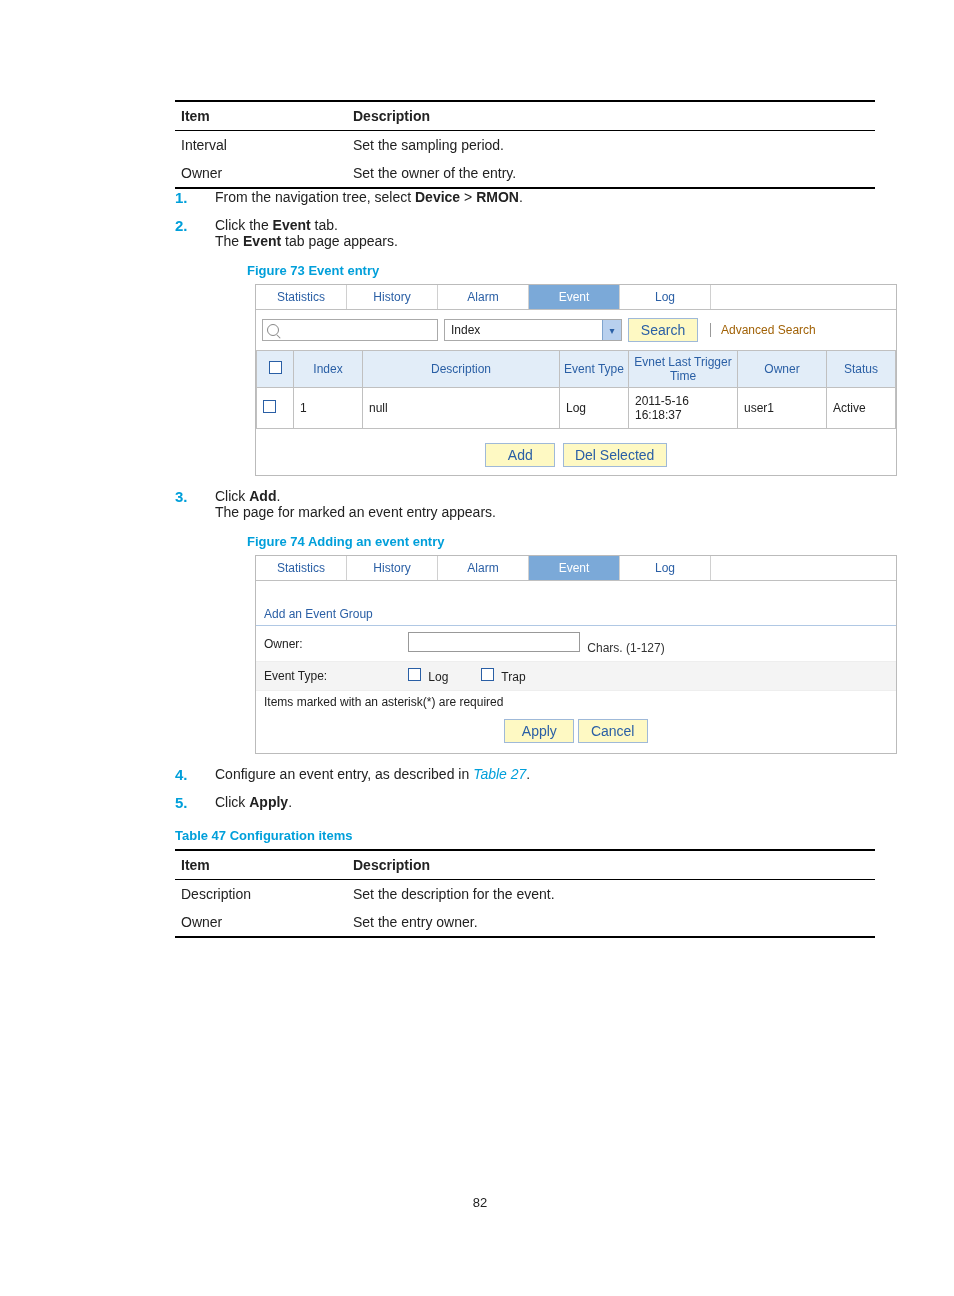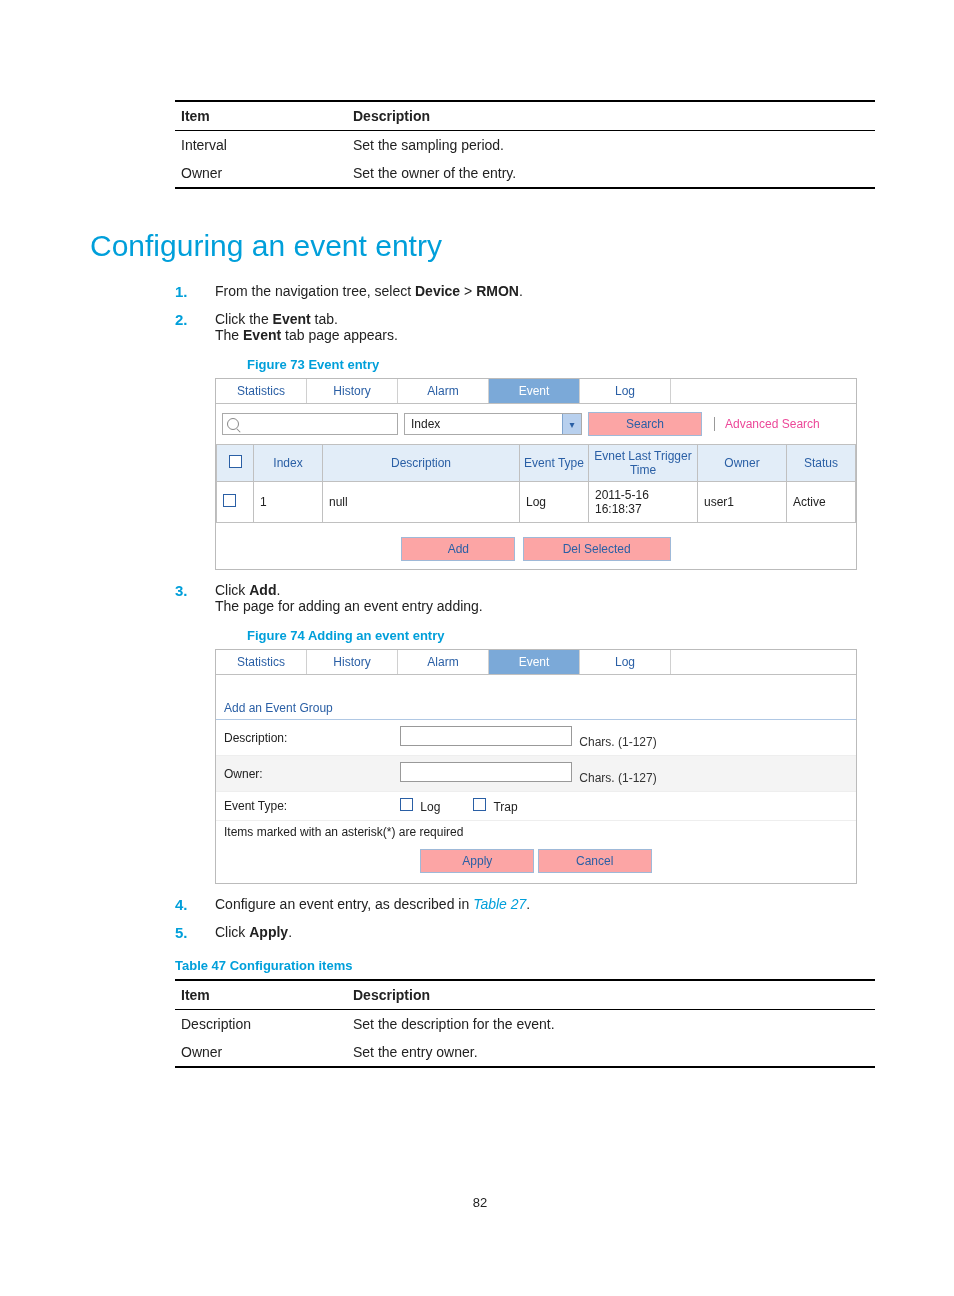--- a/index.html
+++ b/index.html
@@ -69,20 +69,21 @@
     font-weight: bold;
     font-size: 13px;
     margin: 14px 0 6px 0;
     padding-left: 32px;
   }
   .link { color: #009fda; font-style: italic; }
   .figure {
     border: 1px solid #bbb;
     background: #fff;
     font-size: 12px;
+    margin-left: 40px;
   }
   
   .tabs {
     display: flex;
     border-bottom: 1px solid #c0c0c0;
     background: #f7f9fb;
   }
   .tab {
     width: 90px;
     text-align: center;
@@ -137,28 +138,28 @@
     background: #b8d0ee;
     border-left: 1px solid #7fa4ce;
     display: flex; align-items:center; justify-content:center;
     color: #2a5fa5;
     font-size: 10px;
   }
   .btn {
     display: inline-flex;
     align-items: center;
     justify-content: center;
-    background: #fca5a5;
+    background: #fef9c3;
     border: 1px solid #9fb9d8;
     height: 22px;
-    font-size: 12px;
+    font-size: 14px;
     color: #2a5fa5;
-    padding: 0 28px;
-  }
-  .adv { color: #ec4899; margin-left: 6px; border-left:1px solid #999; padding-left:10px;}
+    padding: 0 6px;
+  }
+  .adv { color: #a16207; margin-left: 6px; border-left:1px solid #999; padding-left:10px;}
   .grid {
     border-collapse: collapse;
     width: 100%;
     font-size: 12px;
   }
   .grid th {
     background: #e2edf8;
     color: #2a5fa5;
     font-weight: normal;
     border: 1px solid #c0c0c0;
@@ -225,21 +226,20 @@
         <td>Interval</td>
         <td>Set the sampling period.</td>
       </tr>
       <tr>
         <td>Owner</td>
         <td>Set the owner of the entry.</td>
       </tr>
     </tbody>
   </table>
 
-  <h1 class="section">Configuring an event entry</h1>
 
   <ol class="steps">
     <li>
       <span>From the navigation tree, select </span><span class="b">Device</span><span> &gt; </span><span class="b">RMON</span><span>.</span>
     </li>
 
     <li>
       <span>Click the </span><span class="b">Event</span><span> tab.</span>
       <div class="subtext">
         <span>The </span><span class="b">Event</span><span> tab page appears.</span>
@@ -293,44 +293,37 @@
         </table>
         <div class="btn-row">
           <span class="btn" style="width:56px">Add</span>
           <span class="btn" style="width:90px">Del Selected</span>
         </div>
       </div>
     </li>
 
     <li>
       <span>Click </span><span class="b">Add</span><span>.</span>
-      <div class="subtext">The page for adding an event entry adding.</div>
+      <div class="subtext">The page for marked an event entry appears.</div>
       <div class="caption">Figure 74 Adding an event entry</div>
 
       
       <div class="figure" style="width:640px">
         <div class="tabs">
           <div class="tab">Statistics</div>
           <div class="tab">History</div>
           <div class="tab">Alarm</div>
           <div class="tab active">Event</div>
           <div class="tab">Log</div>
           <div style="flex:1; background:#fff;"></div>
         </div>
         <div style="height:14px"></div>
         <div class="form-title">Add an Event Group</div>
         <table class="form-table">
           <tbody>
-              <tr>
-            <td style="width:160px">Description:</td>
-            <td>
-              <span class="txt-input"></span>
-              <span class="hint">Chars. (1-127)</span>
-            </td>
-          </tr>
           <tr>
             <td>Owner:</td>
             <td>
               <span class="txt-input"></span>
               <span class="hint">Chars. (1-127)</span>
             </td>
           </tr>
           <tr>
             <td>Event Type:</td>
             <td>

